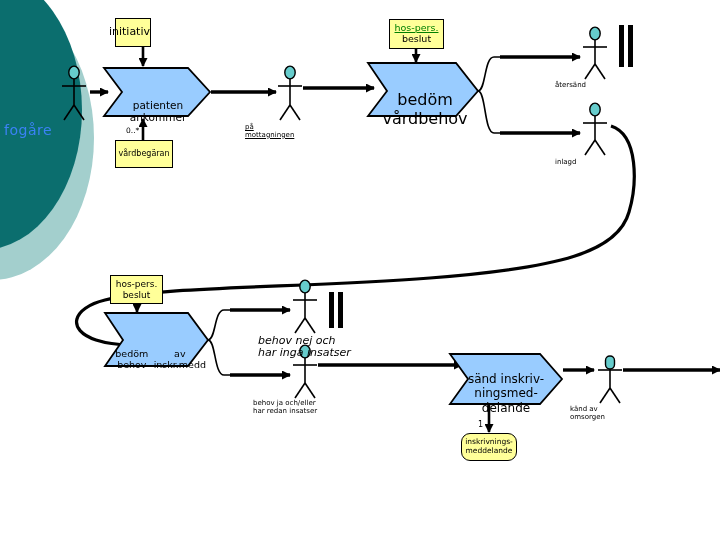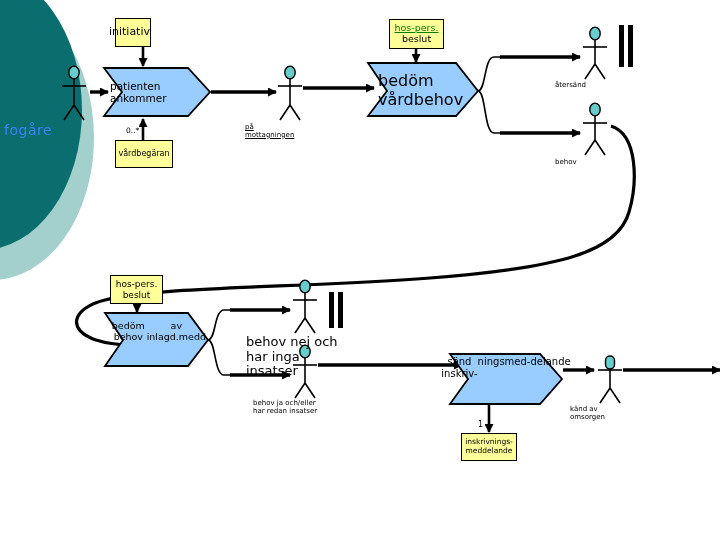--- a/index.html
+++ b/index.html
@@ -10,22 +10,22 @@
   }
   #canvas{position:absolute;left:0;top:0;width:720px;height:540px;}
   .lbl{position:absolute;text-align:left;line-height:1.12;color:#000;}
   .note{
     position:absolute;background:#ffff99;border:1px solid #000;
     box-sizing:border-box;display:flex;align-items:center;
     justify-content:center;text-align:center;line-height:1.15;
   }
   .note-link{color:#008000;text-decoration:underline;}
   .chev-txt{
-    position:absolute;display:flex;align-items:flex-start;justify-content:center;
-    text-align:center;line-height:1.18;color:#000;pointer-events:none;
+    position:absolute;display:flex;align-items:center;justify-content:center;
+    text-align:center;line-height:1.18;color:#000;pointer-events:none;margin-top:19px;
   }
   .mult{position:absolute;color:#000;}
   .brand{
     position:absolute;color:#3b82f6;letter-spacing:.5px;
   }
 </style>
 </head>
 <body>
 
 <svg id="canvas" viewBox="0 0 720 540">
@@ -175,60 +175,60 @@
 <div class="note" style="left:389px;top:19px;width:55px;height:30px;font-size:9.5px;flex-direction:column;">
   <span class="note-link">hos-pers.</span>
   <span>beslut</span>
 </div>
 
 <div class="note" style="left:110px;top:275px;width:53px;height:29px;font-size:9px;flex-direction:column;">
   <span>hos-pers.</span>
   <span>beslut</span>
 </div>
 
-<div class="note" style="left:461px;top:433px;width:56px;height:28px;font-size:7.5px;flex-direction:column;">
+<div class="note" style="left:461px;top:433px;width:56px;height:28px;font-size:7.5px;flex-direction:column;border-radius:9px;">
   <span>inskrivnings-</span>
   <span>meddelande</span>
 </div>
 
 <div class="chev-txt" style="left:110px;top:72px;width:96px;height:40px;font-size:10.5px;flex-direction:column;">
   <span>patienten</span>
   <span>ankommer</span>
 </div>
 
 <div class="chev-txt" style="left:378px;top:72px;width:94px;height:38px;font-size:16px;flex-direction:column;">
   <span>bedöm</span>
   <span>vårdbehov</span>
 </div>
 
 <div class="chev-txt" style="left:110px;top:320px;width:96px;height:40px;font-size:9.5px;flex-direction:row;">
   <span>bedöm behov</span>
-  <span>av inlagd.medd</span>
-</div>
-
-<div class="chev-txt" style="left:456px;top:356px;width:100px;height:37px;font-size:10px;">
+  <span>av inskr.medd</span>
+</div>
+
+<div class="chev-txt" style="left:456px;top:356px;width:100px;height:37px;font-size:12px;flex-direction:column;">
   <span>sänd inskriv-</span>
   <span>ningsmed-</span>
   <span>delande</span>
 </div>
 
 <div class="lbl" style="left:245px;top:124px;width:90px;font-size:7px;text-decoration:underline;">
   <div>på</div>
   <div>mottagningen</div>
 </div>
 
 <div class="lbl" style="left:555px;top:82px;width:80px;font-size:7px;">
   <div>återsänd</div>
 </div>
 
 <div class="lbl" style="left:555px;top:159px;width:80px;font-size:7px;">
-  <div>behov</div>
-</div>
-
-<div class="lbl" style="left:246px;top:335px;width:104px;font-size:13px;">
+  <div>inlagd</div>
+</div>
+
+<div class="lbl" style="left:258px;top:335px;width:104px;font-size:11px;font-style:italic;">
   <div>behov nej och</div>
   <div>har inga insatser</div>
 </div>
 
 <div class="lbl" style="left:253px;top:400px;width:112px;font-size:7px;">
   <div>behov ja och/eller</div>
   <div>har redan insatser</div>
 </div>
 
 <div class="lbl" style="left:570px;top:406px;width:80px;font-size:7px;">

